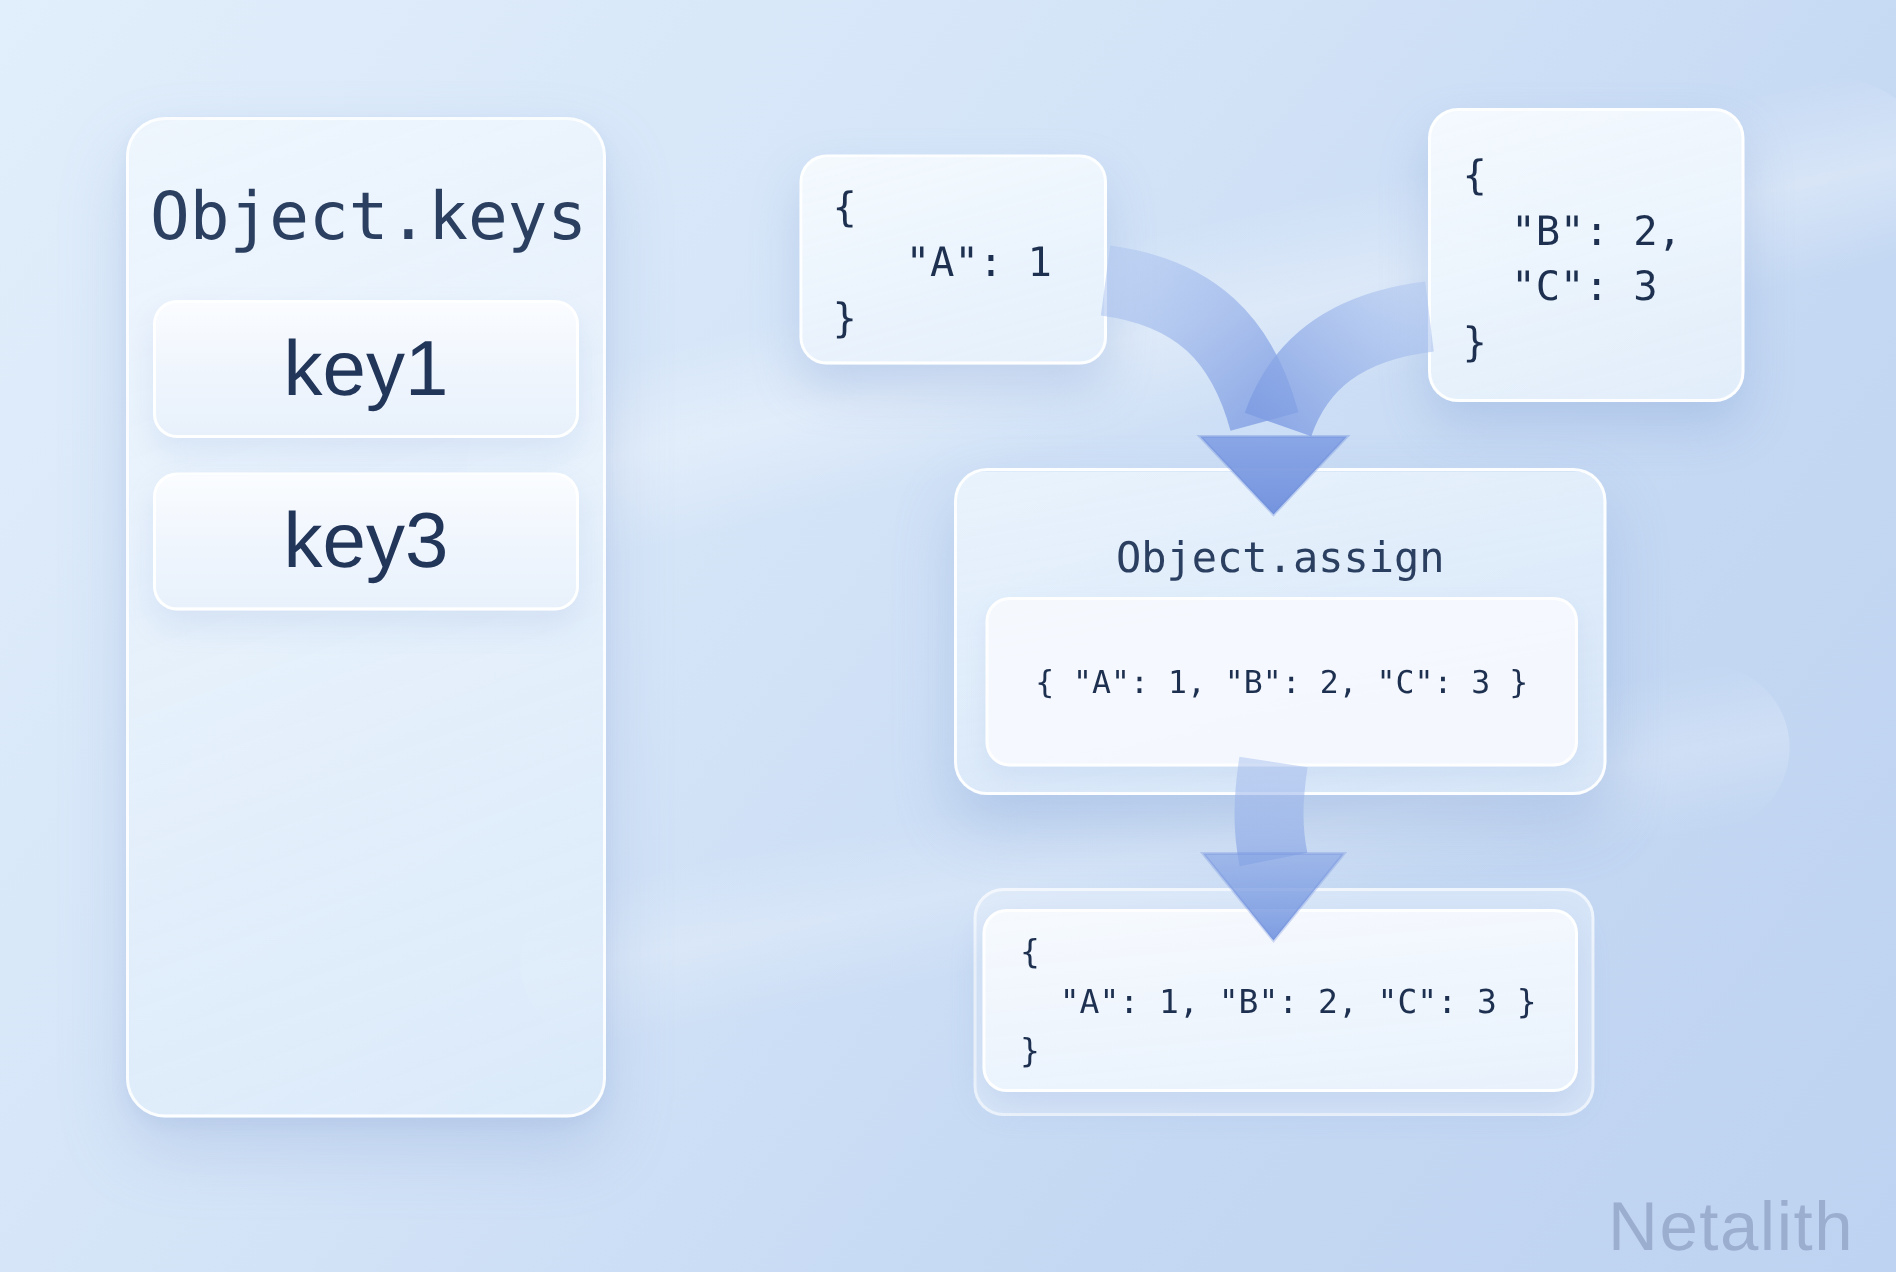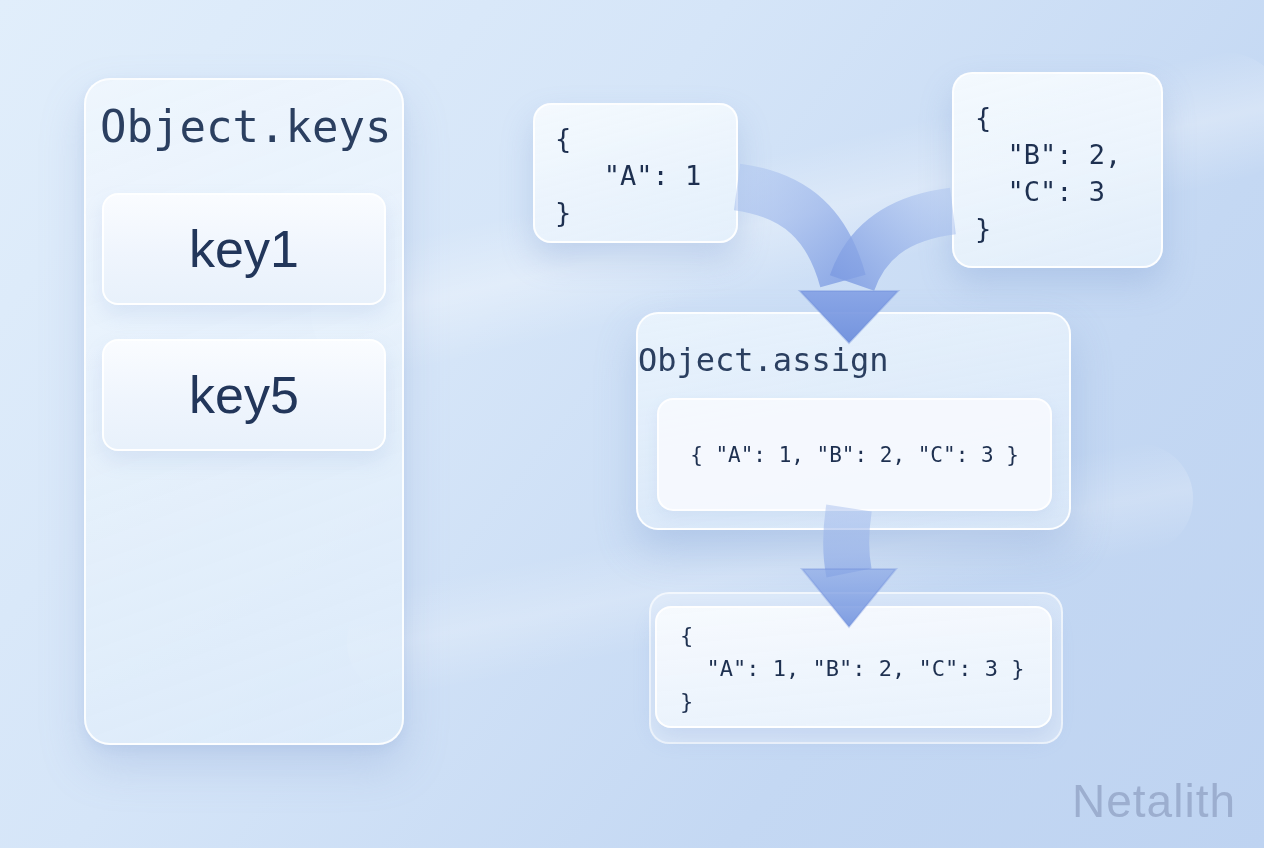--- a/index.html
+++ b/index.html
@@ -13,82 +13,82 @@
     background:linear-gradient(180deg,rgba(255,255,255,0) 0%,rgba(255,255,255,.30) 50%,rgba(255,255,255,0) 100%);}
   .s1{left:300px;top:150px;width:1000px;height:130px;transform:rotate(-13deg);}
   .s2{left:340px;top:515px;width:860px;height:110px;transform:rotate(-11deg);opacity:.7;}
 
   
   .keys-panel{position:absolute;left:84px;top:78px;width:320px;height:667px;border-radius:26px;
     box-sizing:border-box;padding:20px 14px 0;
     background:linear-gradient(160deg,rgba(239,246,253,.92),rgba(222,236,250,.78));
     border:2px solid rgba(255,255,255,.85);
     box-shadow:0 22px 44px rgba(122,152,205,.26),0 4px 10px rgba(140,165,215,.15);}
-  .keys-title{margin:0 0 0;text-align:right;font-size:44px;font-weight:500;color:#2b3f60;line-height:54px;}
+  .keys-title{margin:18px 0 0;text-align:right;font-size:44px;font-weight:500;color:#2b3f60;line-height:54px;}
   .keys-rows{margin-top:28px;display:flex;flex-direction:column;gap:23px;padding:0 2px;}
-  .key-row{height:112px;border-radius:16px;box-sizing:border-box;
+  .key-row{height:92px;border-radius:16px;box-sizing:border-box;
     background:linear-gradient(180deg,#fafcff 0%,#eff5fd 55%,#e8f1fb 100%);
     border:2px solid rgba(255,255,255,.95);
     box-shadow:0 10px 20px rgba(124,154,210,.16);
-    display:flex;align-items:center;justify-content:center;margin-top:11px;}
+    display:flex;align-items:center;justify-content:center;}
   .key-row span{font-size:52px;color:#22365a;}
 
   
   .code-card{position:absolute;border-radius:18px;box-sizing:border-box;
     background:linear-gradient(165deg,rgba(245,250,254,.96),rgba(229,240,251,.88));
     border:2px solid rgba(255,255,255,.9);
     box-shadow:0 16px 32px rgba(116,148,206,.28);}
   .box-a{left:533px;top:103px;width:205px;height:140px;}
   .box-b{left:952px;top:72px;width:211px;height:196px;border-radius:20px;}
   .code{margin:0;font-family:"DejaVu Sans Mono","Liberation Mono",monospace;color:#1e3050;white-space:pre;}
   .box-a .code{font-size:27px;line-height:37px;padding:15px 0 0 20px;}
   .box-b .code{font-size:27px;line-height:37px;padding:25px 0 0 21px;}
 
   
   .assign-box{position:absolute;left:636px;top:312px;width:435px;height:218px;border-radius:22px;box-sizing:border-box;
     background:linear-gradient(170deg,rgba(236,245,253,.86),rgba(219,233,249,.72));
     border:2px solid rgba(255,255,255,.9);
     box-shadow:0 20px 40px rgba(116,148,206,.3);}
-  .assign-title{margin:24px 0 0;text-align:left;font-size:32px;font-weight:500;color:#2b3f60;line-height:44px;}
+  .assign-title{margin:36px 0 0;text-align:center;font-size:28px;font-weight:500;color:#2b3f60;line-height:44px;}
   .assign-inner{position:absolute;left:19px;top:84px;width:395px;height:113px;border-radius:16px;box-sizing:border-box;
     background:rgba(245,249,254,.95);border:2px solid rgba(255,255,255,.95);
     box-shadow:0 6px 14px rgba(124,154,210,.12);
     display:flex;align-items:center;justify-content:center;}
   .assign-inner .code{font-size:21px;}
 
   
   .result-back{position:absolute;left:649px;top:592px;width:414px;height:152px;border-radius:20px;box-sizing:border-box;
     background:rgba(231,241,252,.55);border:2px solid rgba(255,255,255,.6);}
   .result-front{position:absolute;left:655px;top:606px;width:397px;height:122px;border-radius:16px;box-sizing:border-box;
     background:linear-gradient(175deg,rgba(247,250,254,.97),rgba(233,242,252,.93));
     border:2px solid rgba(255,255,255,.95);
     box-shadow:0 10px 22px rgba(120,150,208,.2);}
   .result-front .code{font-size:22px;line-height:33px;padding:11px 0 0 23px;}
 
   .arrows{position:absolute;left:0;top:0;pointer-events:none;}
 
-  .watermark{position:absolute;right:28px;bottom:20px;font-size:46px;font-weight:300;
+  .watermark{position:absolute;right:28px;bottom:4px;font-size:46px;font-weight:300;
     letter-spacing:1px;color:#8fa0c2;opacity:.72;}
 </style>
 </head>
 <body>
 
 <div class="stage">
 
   <div class="streak s1"></div>
   <div class="streak s2"></div>
 
   <section class="keys-panel">
     <h2 class="keys-title mono">Object.keys</h2>
     <div class="keys-rows">
       <div class="key-row">
           <span>key1</span>
         </div>
       <div class="key-row">
-          <span>key5</span>
+          <span>key3</span>
         </div>
     </div>
   </section>
 
   <div class="code-card box-a">
     <div class="code">{
    "A": 1
 }</div>
   </div>
 

